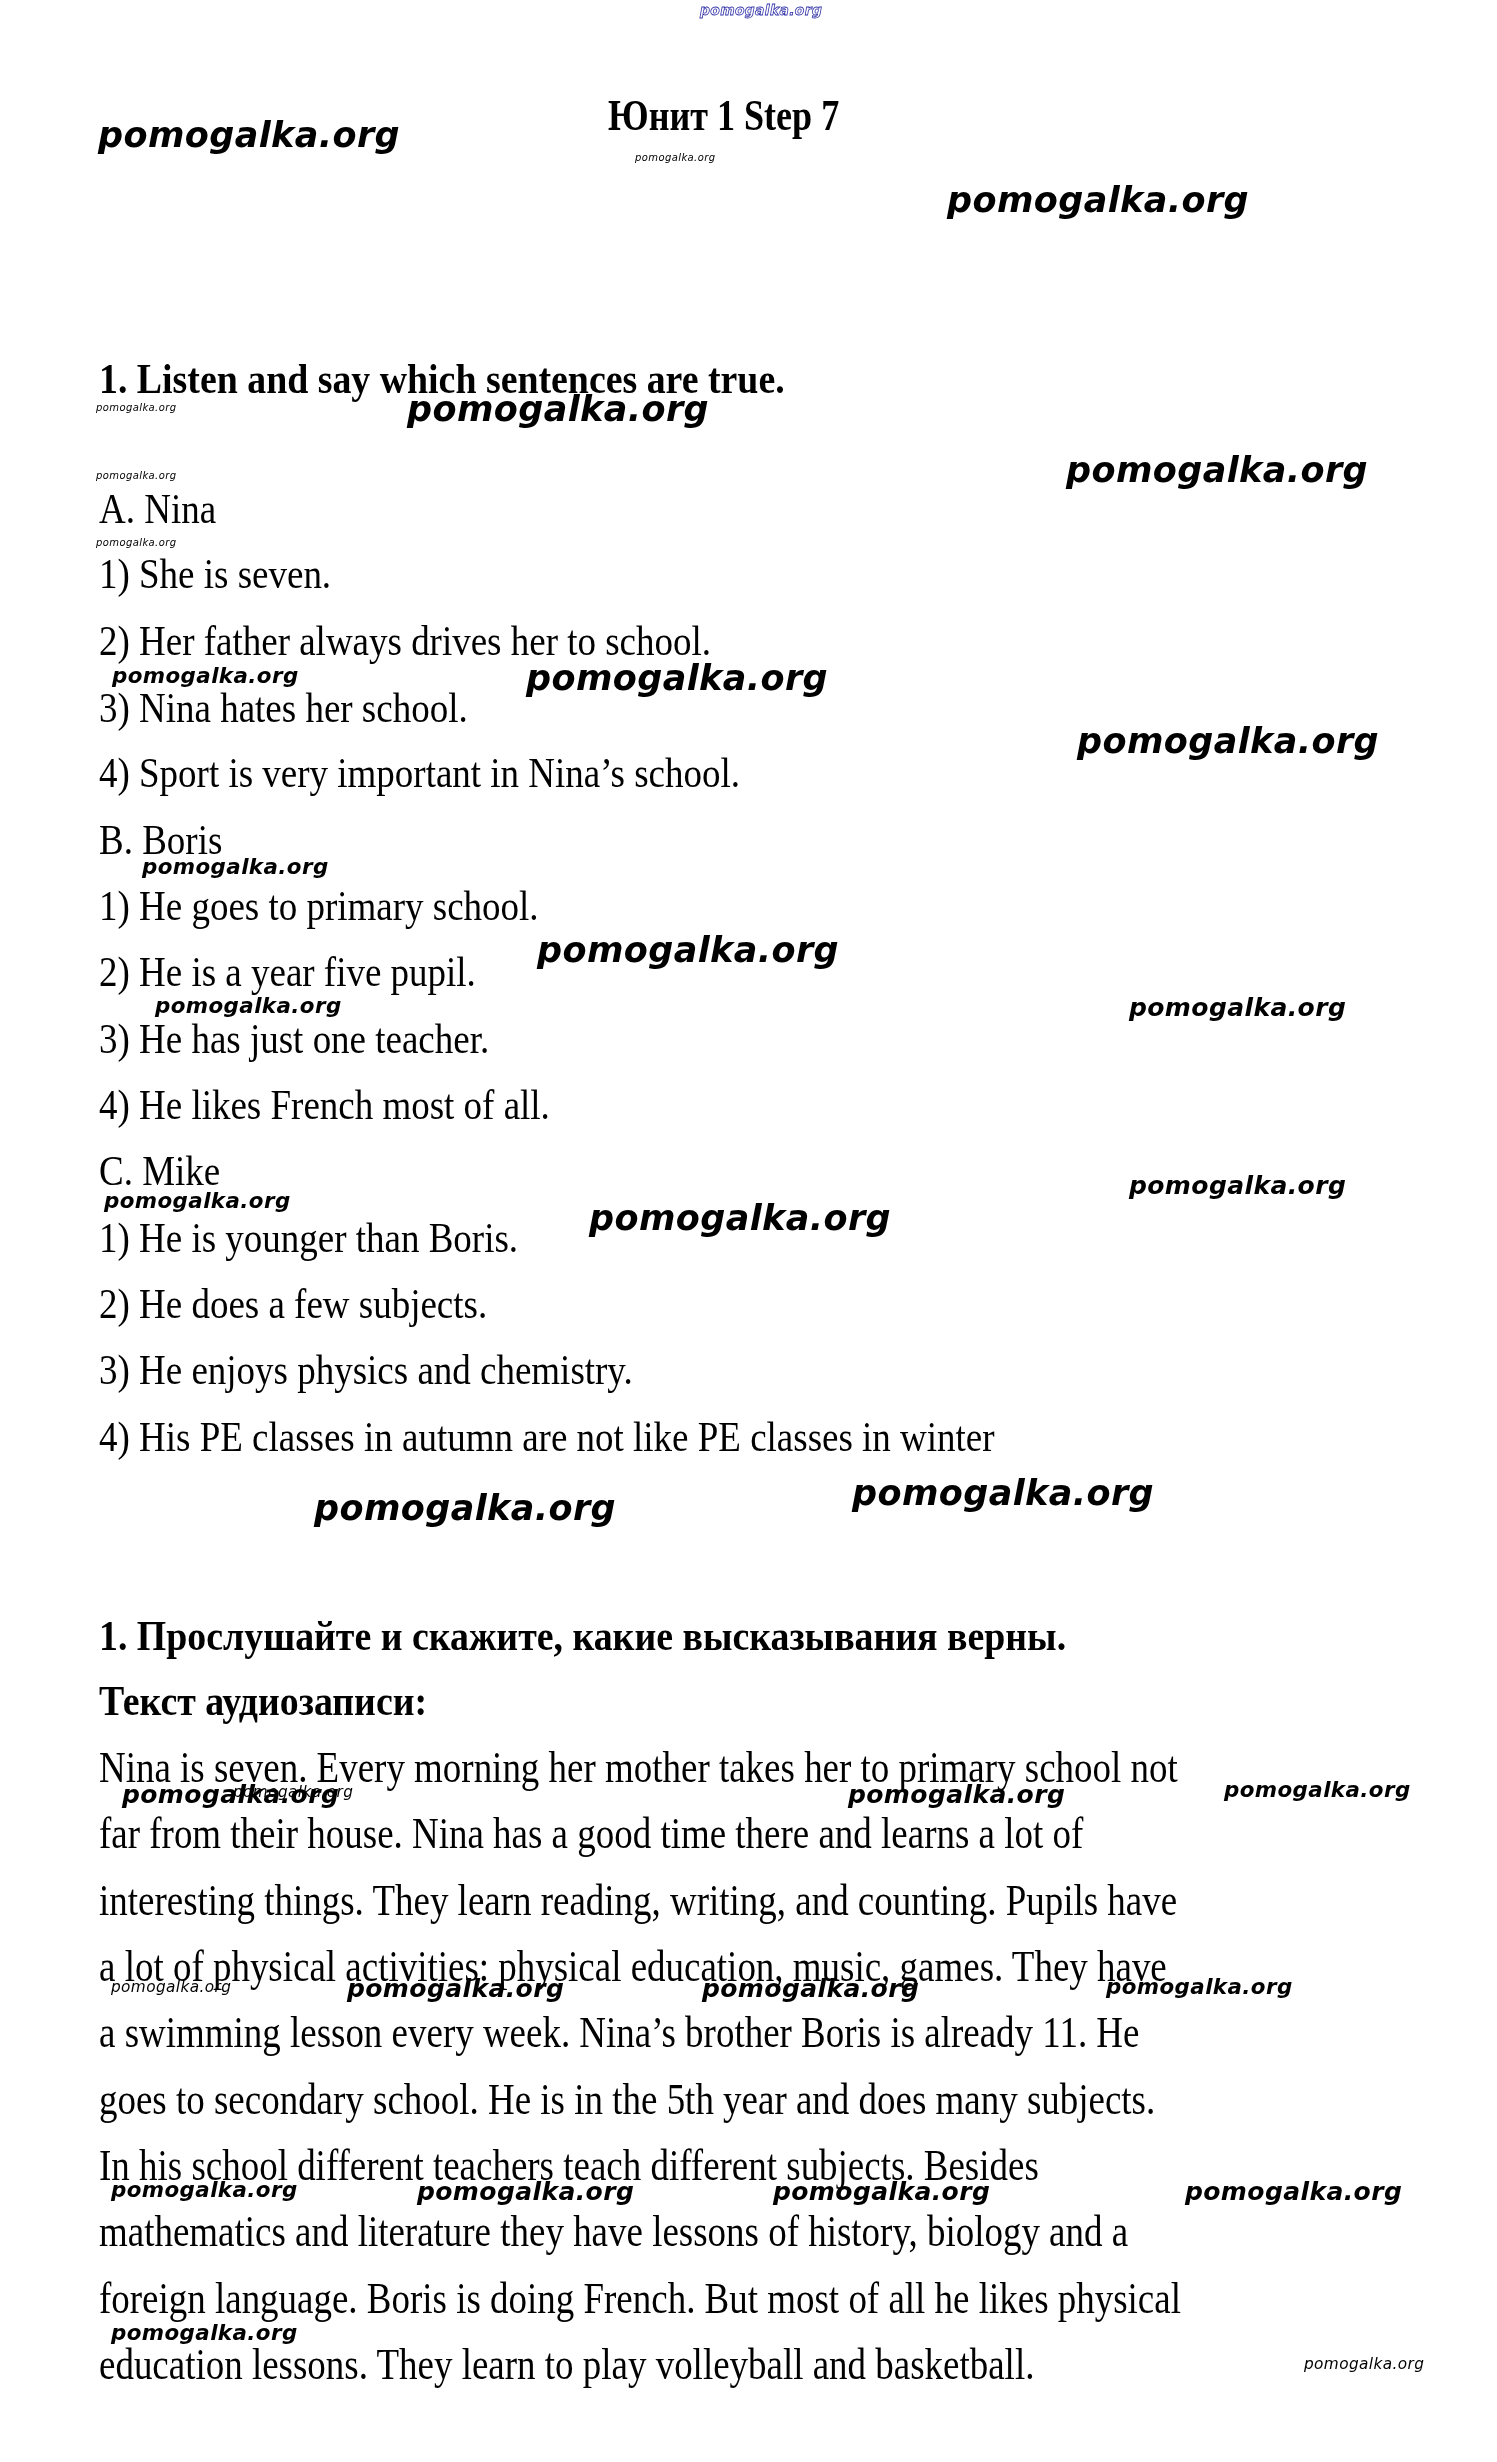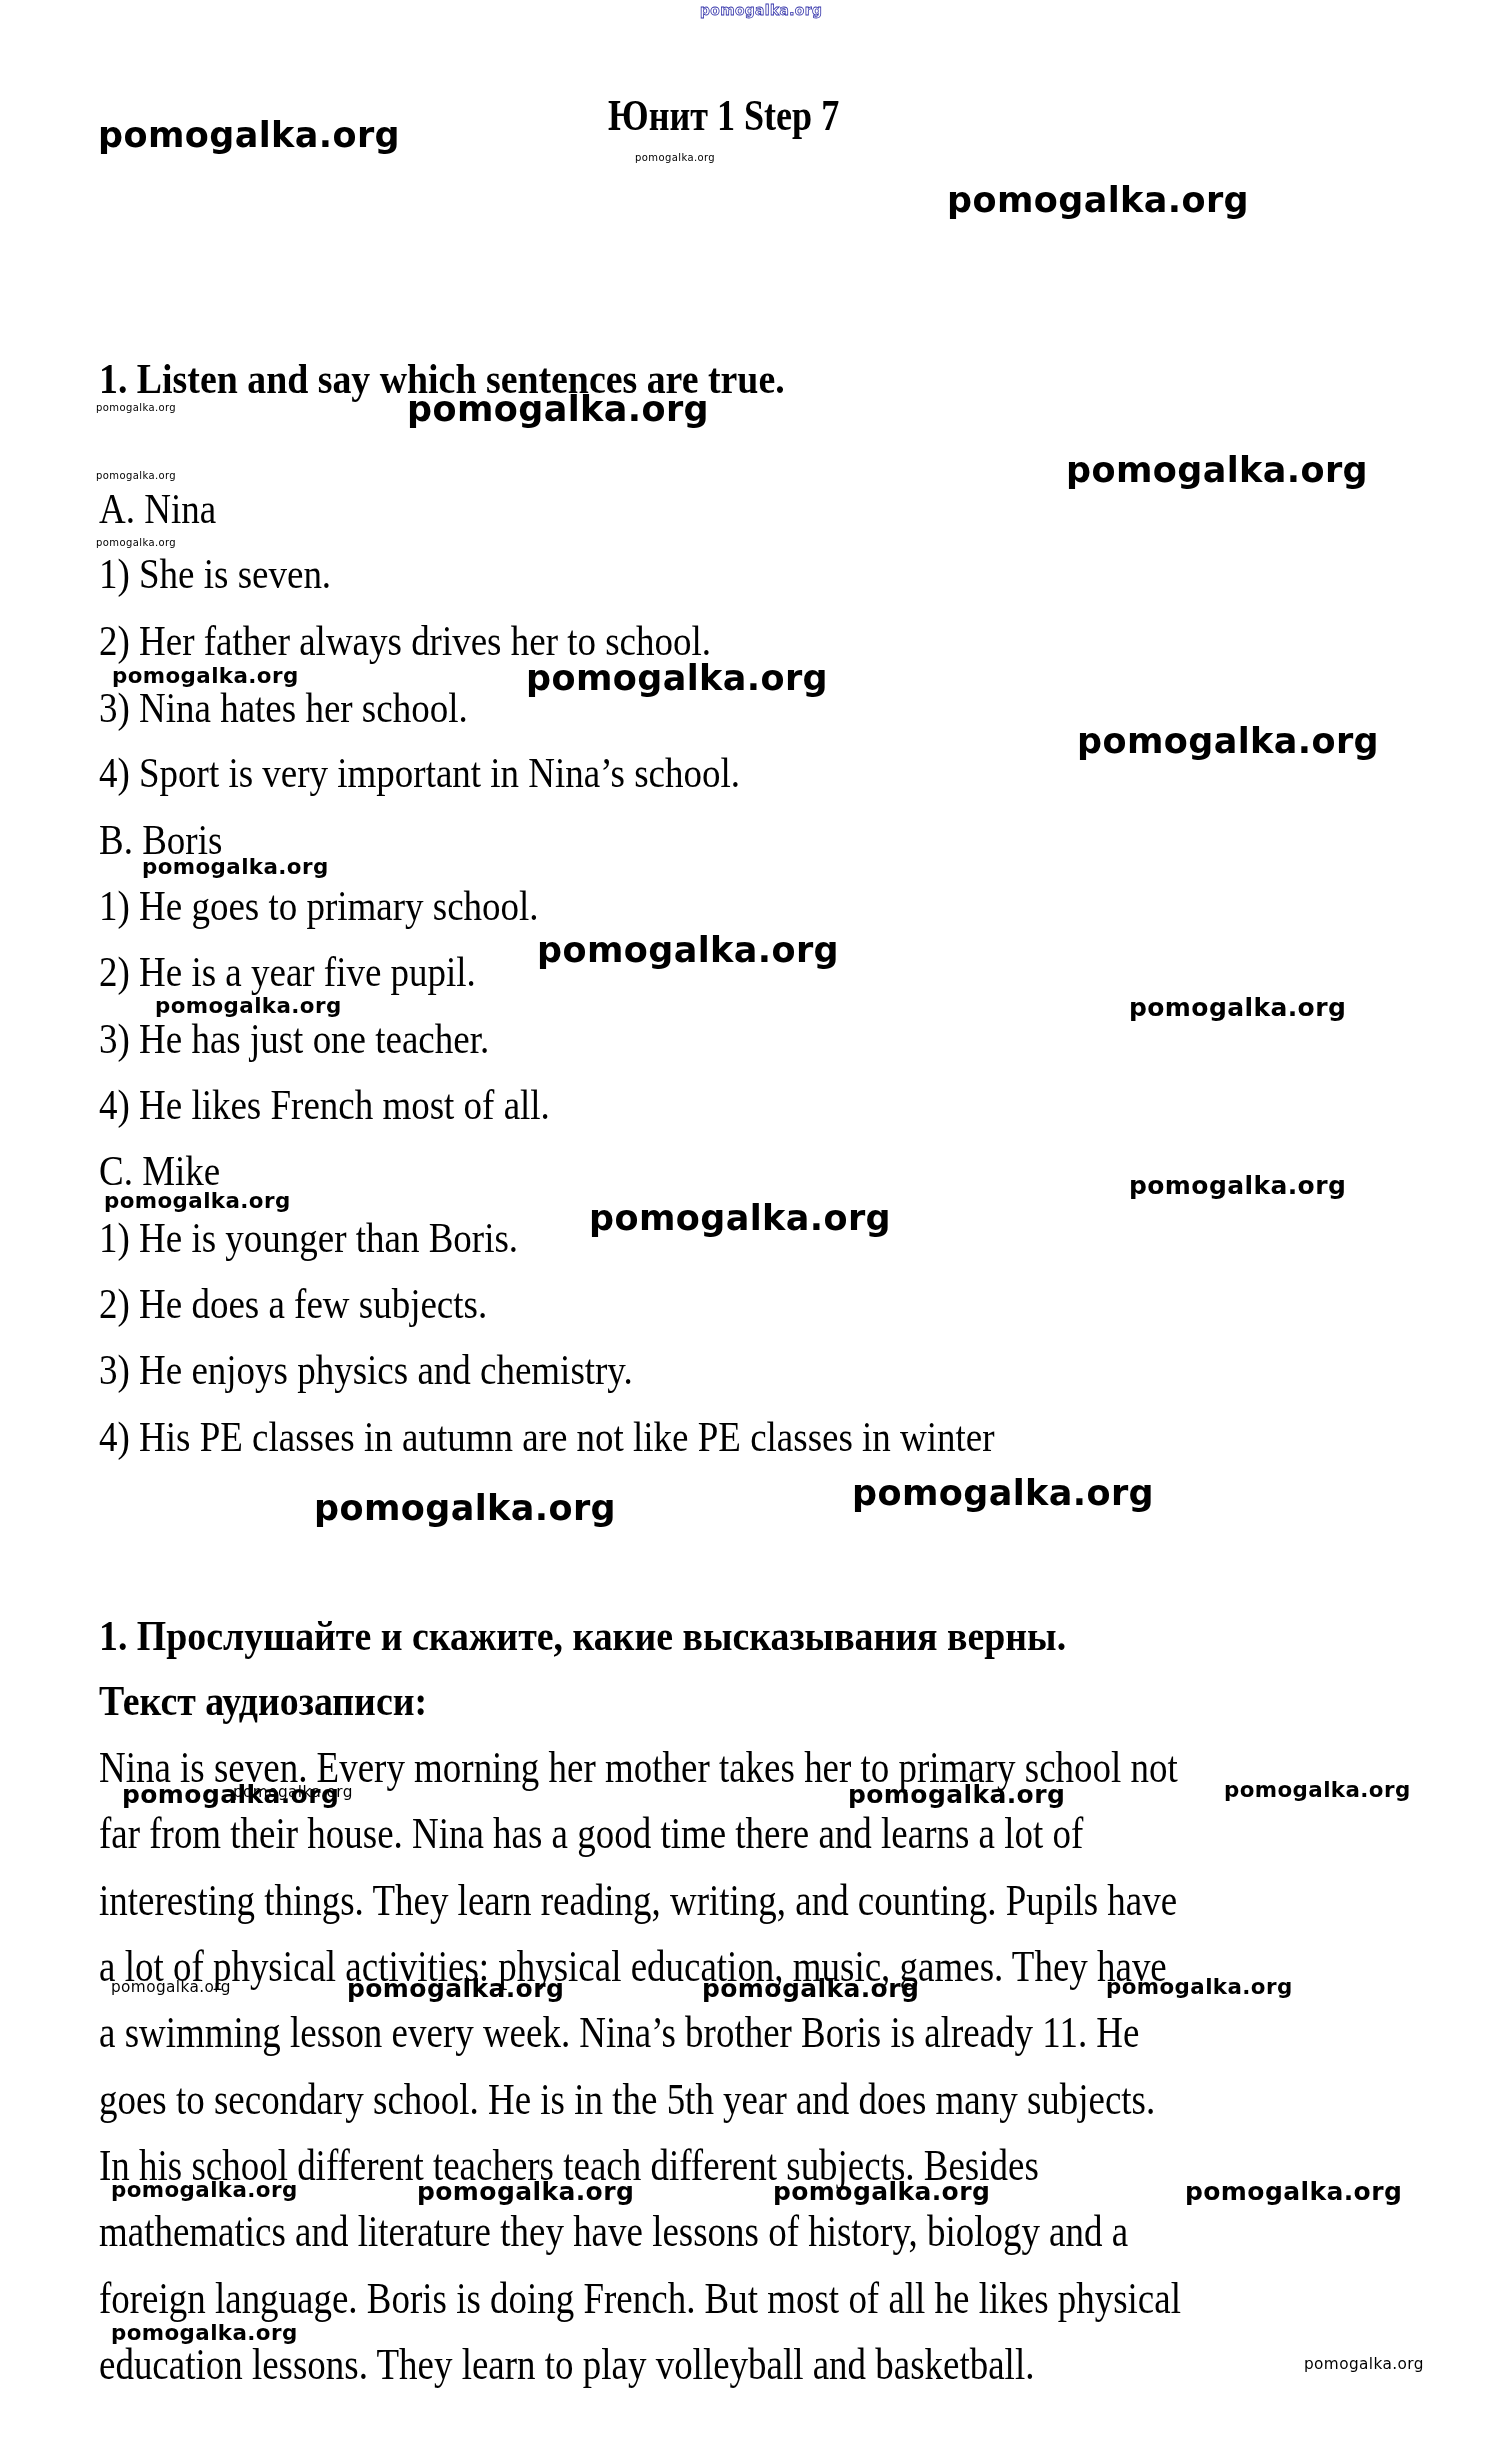--- a/index.html
+++ b/index.html
@@ -11,20 +11,21 @@
       font-family: "Liberation Serif", "DejaVu Serif", serif;
       color: #000000;
     }
     .abs { position: absolute; white-space: nowrap; }
     .wm {
       position: absolute;
       white-space: nowrap;
       font-family: "DejaVu Sans", "Liberation Sans", sans-serif;
       color: #000000;
       letter-spacing: 0.4px;
+      font-style: italic;
     }
     .wm-lg { font-size: 35px; font-weight: bold; }
     .wm-md { font-size: 25px; font-weight: bold; }
     .wm-sm { font-size: 21.4px; font-weight: bold; }
     .wm-xs { font-size: 15.3px; }
     .wm-xxs { font-size: 10px; }
     .wm-top {
       font-size: 13.8px;
       color: #ffffff;
       -webkit-text-stroke: 0.8px #3333aa;

